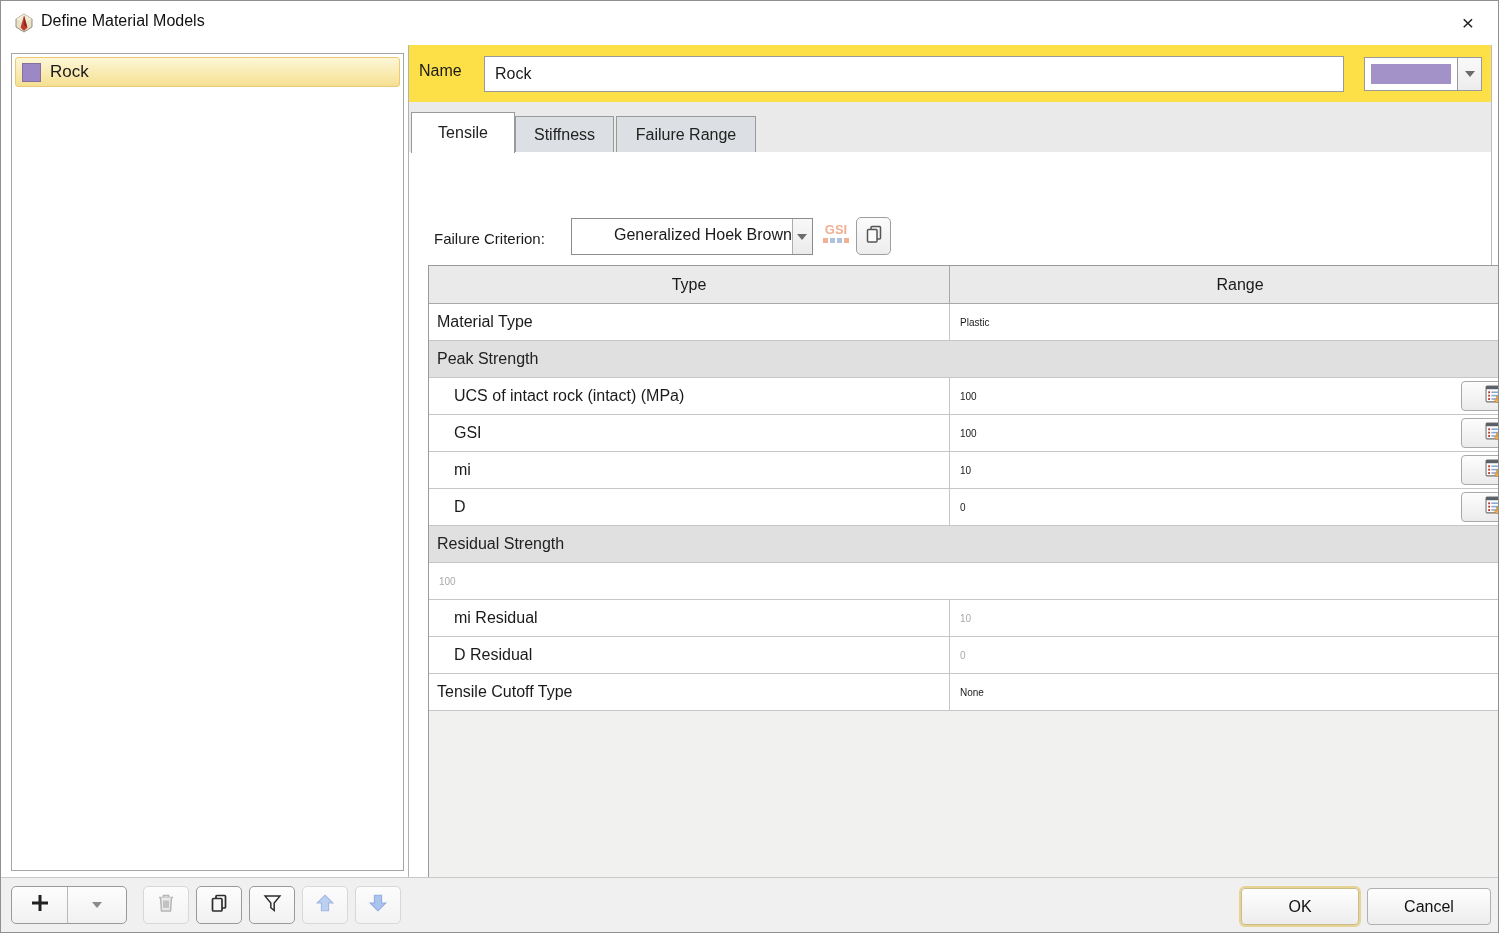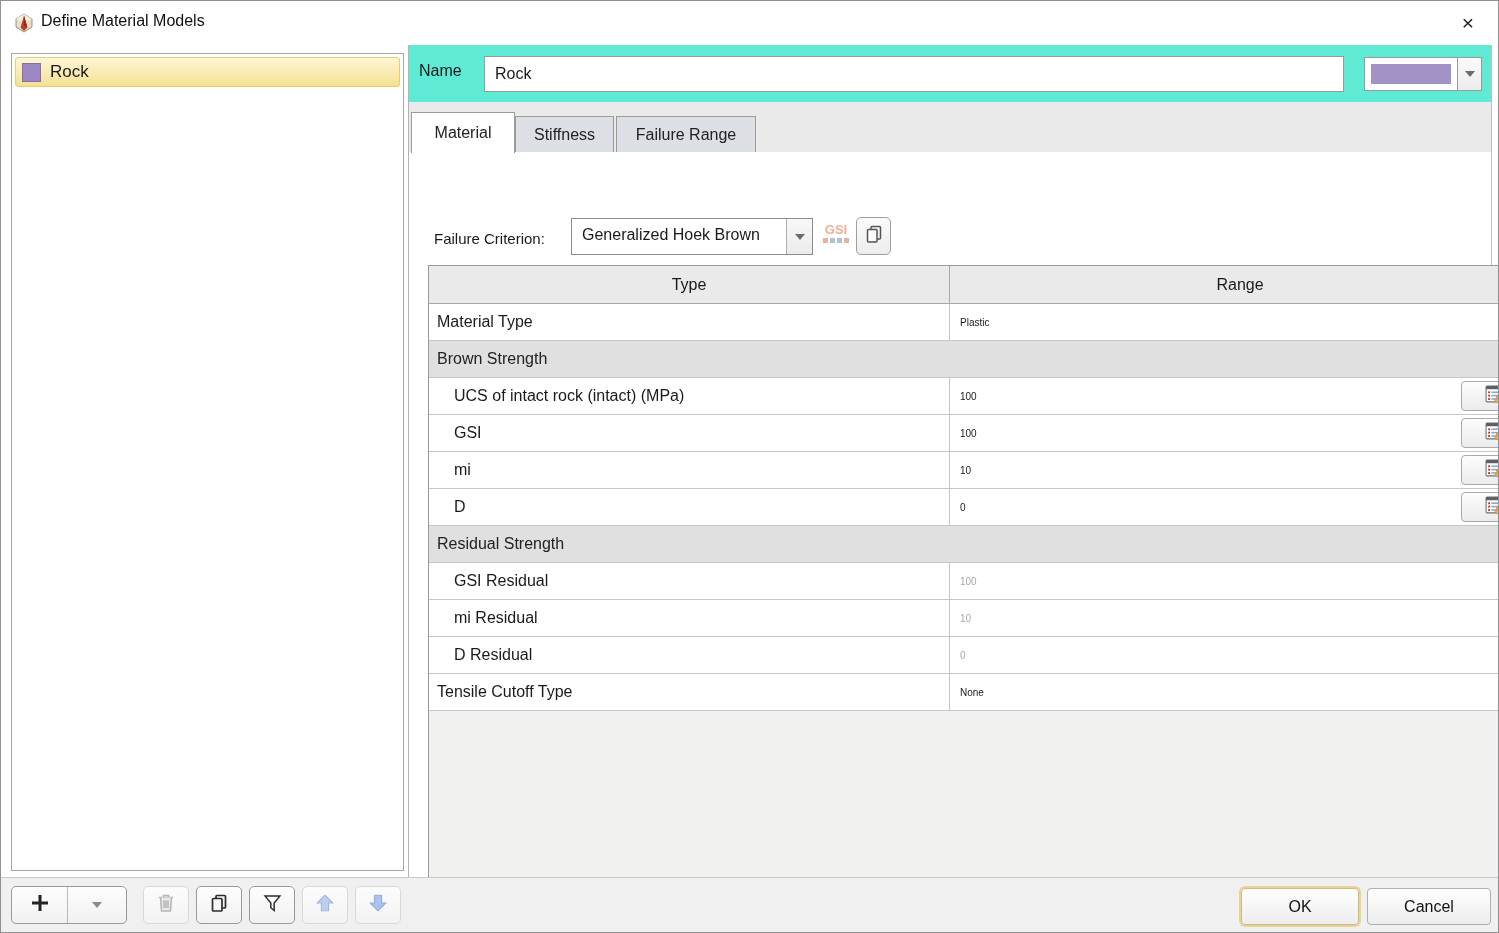--- a/index.html
+++ b/index.html
@@ -20,21 +20,21 @@
     background:#fff; border:1px solid #a6a6a6; }
   .mat-item { position:absolute; left:3px; right:3px; top:3px; height:30px; border-radius:3px;
     background:linear-gradient(#fdf6d8, #f8e7a6 70%, #f5df92); border:1px solid #e8cb74;
     display:flex; align-items:center; cursor:pointer; }
   .mat-chip { width:19px; height:19px; margin-left:6px; border:1px solid #84719f; }
   .mat-name { margin-left:9px; font-size:17px; color:#1a1a1a; }
   .vsep { position:absolute; left:407px; top:44px; width:1px; height:832px; background:#b3b3b3; }
   
   .rpanel { position:absolute; left:408px; top:44px; width:1083px; height:832px;
     background:#fff; border-right:1px solid #bdbdbd; }
-  .name-band { position:absolute; left:0; top:0; width:100%; height:57px; background:#5eead4; }
+  .name-band { position:absolute; left:0; top:0; width:100%; height:57px; background:#fde047; }
   .name-label { position:absolute; left:10px; top:17px; font-size:16px; }
   .name-input { position:absolute; left:75px; top:11px; width:860px; height:36px;
     border:1px solid #9a9a9a; background:#fff; font-family:"Liberation Sans",sans-serif;
     font-size:16px; padding:0 10px; color:#1a1a1a; }
   .swatch-ctl { position:absolute; left:955px; top:12px; width:118px; height:34px;
     background:#fff; border:1px solid #9a9a9a; display:flex; cursor:pointer; }
   .swatch-fill { flex:1; margin:6px; }
   .swatch-arrow { width:24px; border-left:1px solid #9a9a9a; background:linear-gradient(#fafafa,#ececec);
     display:flex; align-items:center; justify-content:center; }
   .caret { width:0; height:0; border-left:5px solid transparent; border-right:5px solid transparent;
@@ -43,21 +43,21 @@
   .tabstrip { position:absolute; left:0; top:57px; width:100%; height:50px; background:#eaeaea; }
   .tab { position:absolute; bottom:0; font-size:16px; text-align:center; cursor:pointer;
     background:#dcdfe3; border:1px solid #9a9a9a; border-bottom:none;
     display:flex; align-items:center; justify-content:center; color:#222; }
   .tab.active { background:#fff; height:41px; z-index:2; bottom:-1px; }
   .tab.inactive { height:36px; }
   
   .content { position:absolute; left:0; top:107px; width:100%; height:769px; background:#fff; }
   .fc-label { position:absolute; left:25px; top:78px; font-size:15px; }
   .fc-select { position:absolute; left:162px; top:66px; width:242px; height:37px;
-    border:1px solid #8c8c8c; background:#fff; display:flex; cursor:pointer; }
+    border:1px solid #8c8c8c; background:#fff; display:flex; cursor:pointer;padding-left:32px; }
   .fc-value { flex:1; font-size:16px; padding:7px 0 0 10px; white-space:nowrap; }
   .fc-arrow { width:26px; border-left:1px solid #adadad; background:linear-gradient(#f8f8f8,#ebebeb);
     display:flex; align-items:center; justify-content:center; }
   .gsi-btn { position:absolute; left:410px; top:67px; width:34px; height:35px; border:none;
     background:transparent; text-align:center; cursor:pointer; opacity:.95; }
   .gsi-text { font-size:13px; font-weight:bold; color:#f0ac8e; letter-spacing:0; line-height:15px; margin-top:3px;}
   .gsi-squares { display:flex; justify-content:center; gap:2px; margin-top:1px; }
   .gsi-squares span { width:5px; height:5px; display:block; }
   .copy-chart-btn { position:absolute; left:447px; top:65px; width:35px; height:38px;
     border:1px solid #9f9f9f; border-radius:5px; background:linear-gradient(#fbfbfb,#ededed);
@@ -142,21 +142,21 @@
       <div class="swatch-ctl">
         <div class="swatch-fill" style="background: rgb(162, 146, 200);"></div>
         <div class="swatch-arrow">
           <span class="caret"></span>
         </div>
       </div>
     </div>
 
     <div class="tabstrip">
       <div class="tab active" style="left:2px; width:104px;">
-        <span>Material</span>
+        <span>Tensile</span>
       </div>
       <div class="tab inactive" style="left:106px; width:99px;margin-top:41px;">
         <span>Stiffness</span>
       </div>
       <div class="tab inactive" style="left:207px; width:140px;">
         <span>Failure Range</span>
       </div>
     </div>
 
     <div class="content">
@@ -196,21 +196,21 @@
             <div class="t-row">
               <div class="t-label">Material Type</div>
               <div class="t-data">
                 <span class="t-value">Plastic</span>
                 <div class="row-dd-btn">
                   <span class="caret"></span>
                 </div>
               </div>
             </div>
             <div class="t-row section">
-              <div class="t-section-label">Brown Strength</div>
+              <div class="t-section-label">Peak Strength</div>
             </div>
             <div class="t-row">
               <div class="t-label indent">UCS of intact rock (intact) (MPa)</div>
               <div class="t-data">
                 <span class="t-value">100</span>
                 <div class="picker-btn">
                   <span><svg viewBox="0 0 18 18" width="19" height="19">
                       <rect x="1" y="1" width="14.5" height="15" rx="1" fill="#fff" stroke="#6f6f6f" stroke-width="1"></rect>
                       <rect x="1" y="1" width="14.5" height="3" fill="#5a6068"></rect>
                       <rect x="3" y="6" width="1.8" height="1.8" fill="#c0392b"></rect>
@@ -278,21 +278,20 @@
                       <rect x="6" y="12.5" width="6" height="1.5" fill="#8aa6cc"></rect>
                       <path d="M11 10.5 l1.4 0 0 3 2.8 0.9 0 2.2 -4.4 0 -1.7 -2.3 1.1 -1.1 0.8 0.5 z" fill="#f0ad4e" stroke="#c98a2e" stroke-width="0.6"></path>
                     </svg></span>
                 </div>
               </div>
             </div>
             <div class="t-row section">
               <div class="t-section-label">Residual Strength</div>
             </div>
             <div class="t-row">
-              <div class="t-label indent">GSI Residual</div>
               <div class="t-data">
                 <span class="t-value disabled">100</span>
               </div>
             </div>
             <div class="t-row">
               <div class="t-label indent">mi Residual</div>
               <div class="t-data">
                 <span class="t-value disabled">10</span>
               </div>
             </div>

